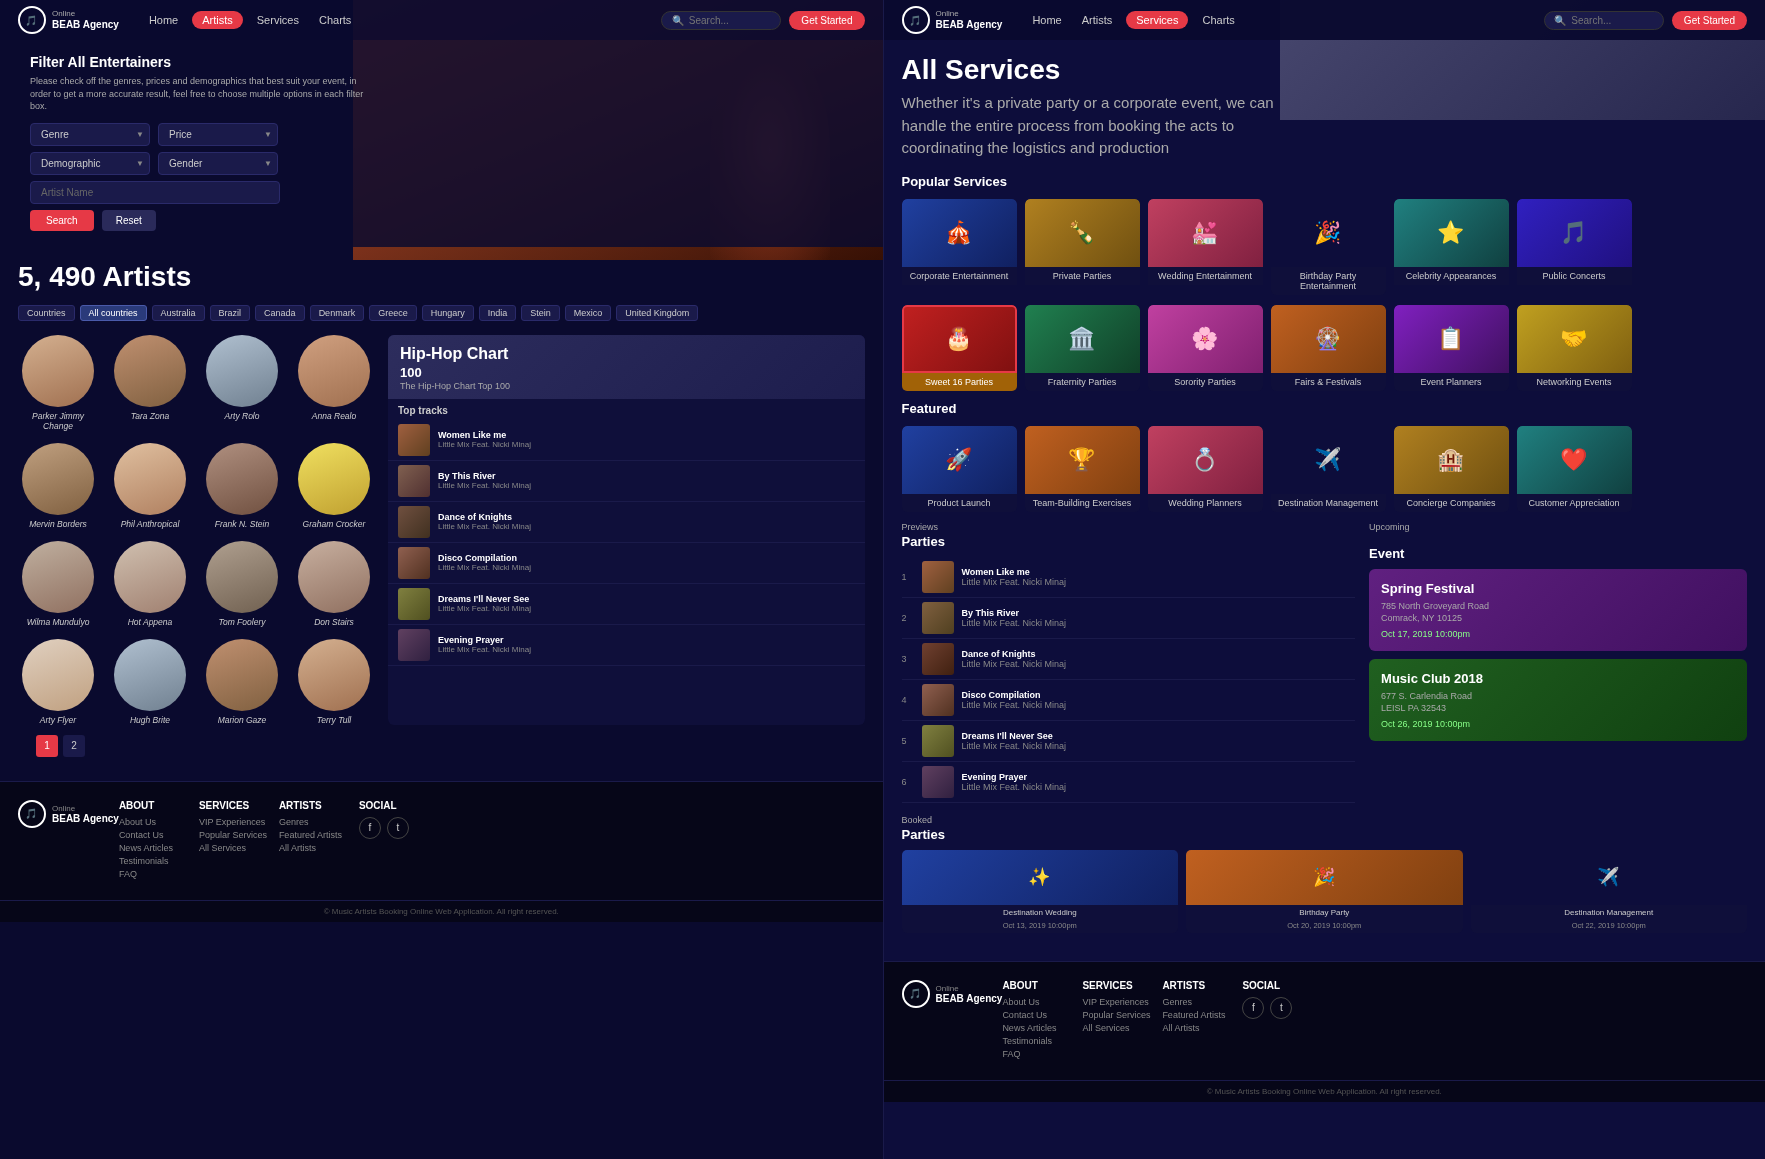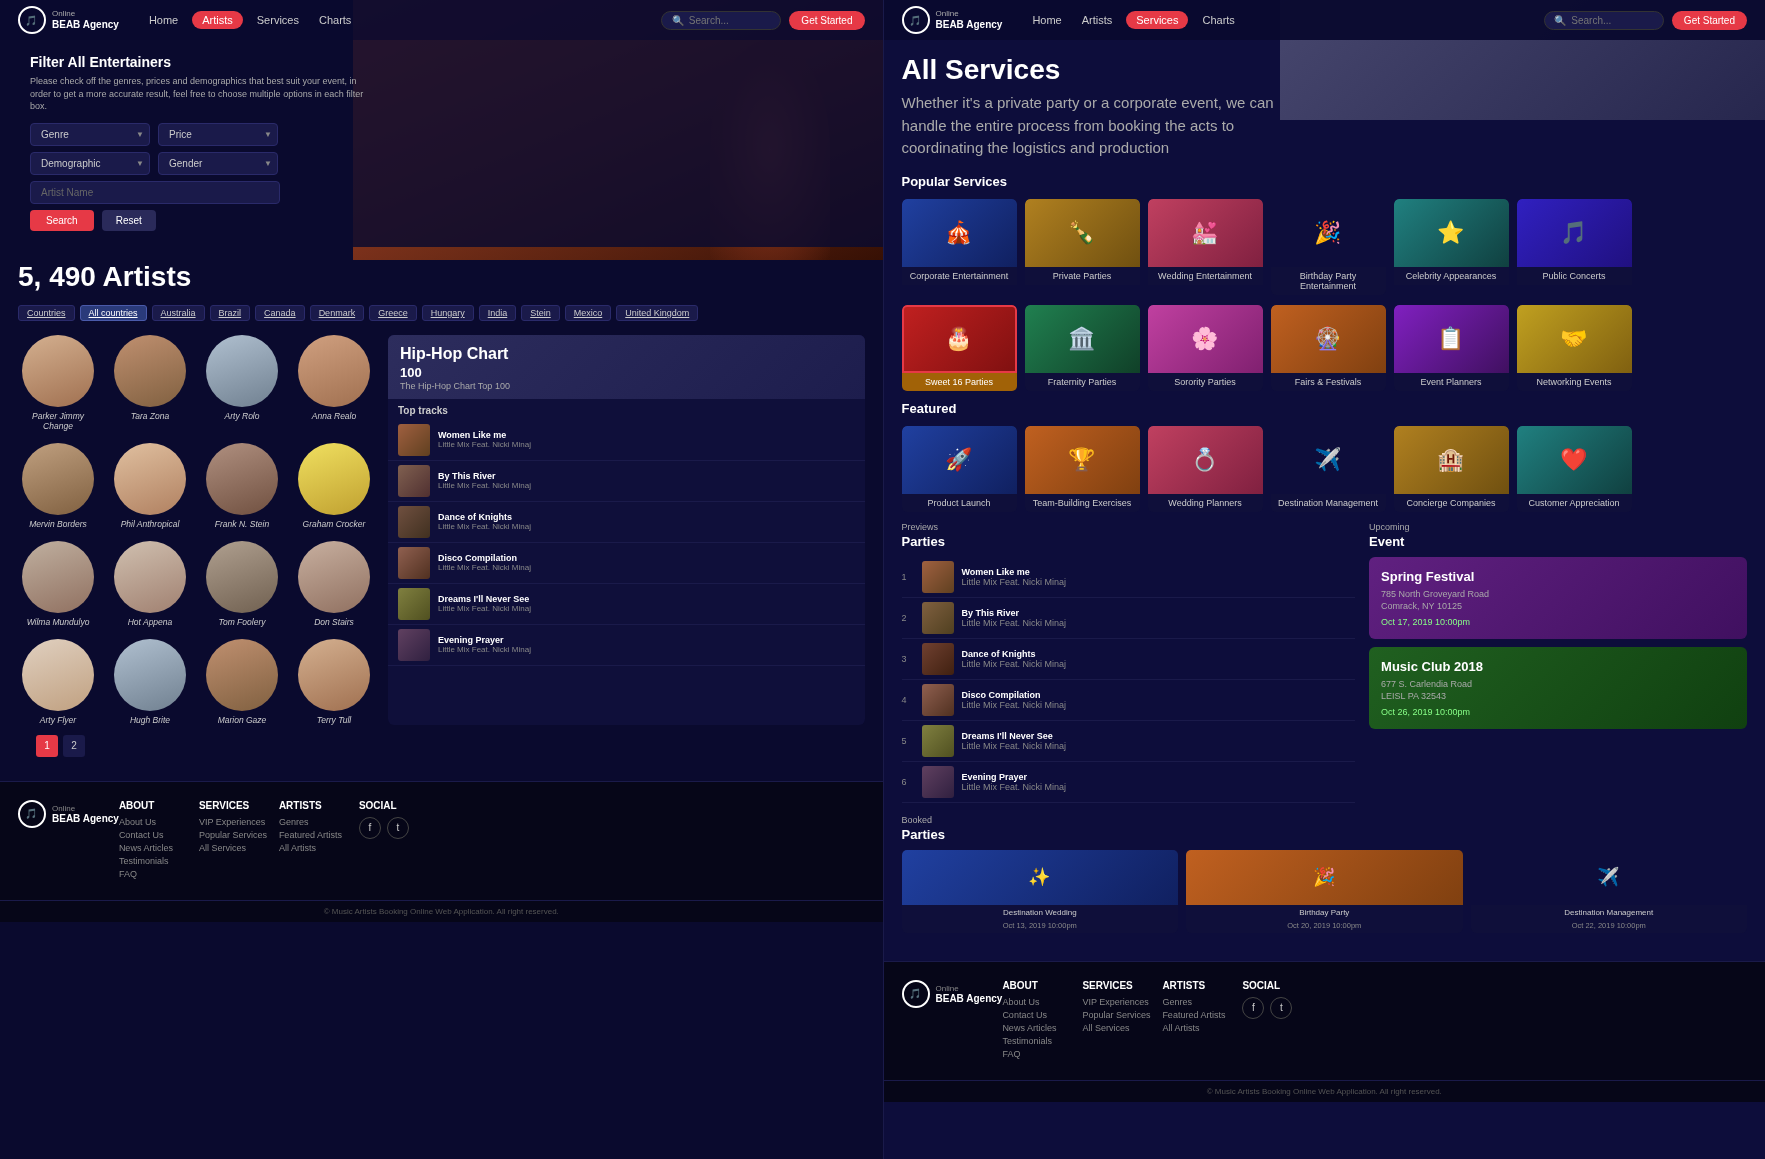--- a/index.html
+++ b/index.html
@@ -254,21 +254,20 @@
       margin-bottom: 14px;
     }
     .country-tag {
       background: #1a1a4a;
       border: 1px solid #2a2a6a;
       border-radius: 3px;
       padding: 2px 8px;
       font-size: 9px;
       color: #ccc;
       cursor: pointer;
-      text-decoration: underline;
     }
     .country-tag.active {
       background: #2a3a7a;
       border-color: #4a5aaa;
       color: #fff;
     }
 
     
     .artists-main {
       display: flex;
@@ -1083,21 +1082,21 @@
               <div class="party-thumb" style="background:linear-gradient(135deg,#604060,#302040);"></div>
               <div class="party-info">
                 <div class="party-name">Evening Prayer</div>
                 <div class="party-artist">Little Mix Feat. Nicki Minaj</div>
               </div>
             </li>
           </ul>
         </div>
 
         <div class="col-right-2">
-          <div style="font-size:9px;color:#aaa;margin-bottom:2px;">Upcoming</div>
+          <div style="font-size:9px;color:#aaa;margin-bottom:14px;">Upcoming</div>
           <div class="section-label" style="margin-bottom:8px;">Event</div>
           <div class="event-card-purple">
             <div class="event-card-title">Spring Festival</div>
             <div class="event-card-address">785 North Groveyard Road<br>Comrack, NY 10125</div>
             <div class="event-card-date">Oct 17, 2019 10:00pm</div>
           </div>
           <div style="margin-top:8px;" class="event-card-green">
             <div class="event-card-title">Music Club 2018</div>
             <div class="event-card-address">677 S. Carlendia Road<br>LEISL PA 32543</div>
             <div class="event-card-date">Oct 26, 2019 10:00pm</div>

